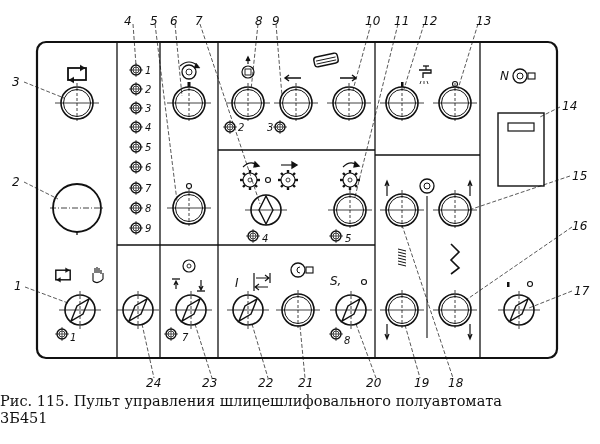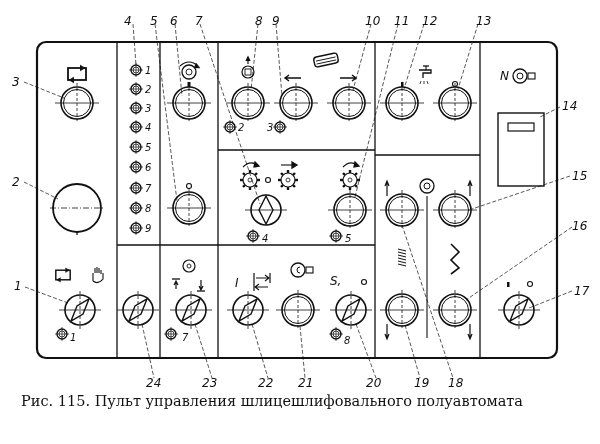--- a/index.html
+++ b/index.html
@@ -1,21 +1,21 @@
 <!DOCTYPE html>
 <html><head>
 <meta charset="utf-8">
 <style>
   html, body { margin: 0; padding: 0; background: #ffffff; }
   body { width: 600px; height: 444px; position: relative; overflow: hidden;
          font-family: "DejaVu Serif", serif; color: #111; }
   #diagram { position: absolute; left: 0; top: 0; width: 600px; height: 390px; }
   .callout { font-family: "DejaVu Sans", sans-serif; font-style: italic; font-size: 12px; fill: #111; }
   .small   { font-family: "DejaVu Sans", sans-serif; font-style: italic; font-size: 10px; fill: #111; }
-  .caption { position: absolute; left: 0; width: 544px; top: 393px; text-align: center;
+  .caption { position: absolute; left: 0; width: 544px; top: 393px; text-align: left;
              font-family: "DejaVu Serif", "Liberation Serif", serif; font-size: 14.5px; line-height: 17px; color: #111; }
   .caption .line2 { display: block; }
 </style>
 </head>
 <body>
 
 <svg id="diagram" viewBox="0 0 600 390" xmlns="http://www.w3.org/2000/svg" stroke="#111" fill="none" stroke-width="1.3">
 
   <defs>
 
@@ -407,13 +407,14 @@
     <text class="callout" x="366" y="387">20</text>
     <text class="callout" x="298" y="387">21</text>
     <text class="callout" x="258" y="387">22</text>
     <text class="callout" x="202" y="387">23</text>
     <text class="callout" x="146" y="387">24</text>
   </g>
 </svg>
 
 <div class="caption">
   <span>Рис. 115. Пульт управления шлицешлифовального полуавтомата</span>
+  <span class="line2">3Б451</span>
 </div>
 
 </body></html>

